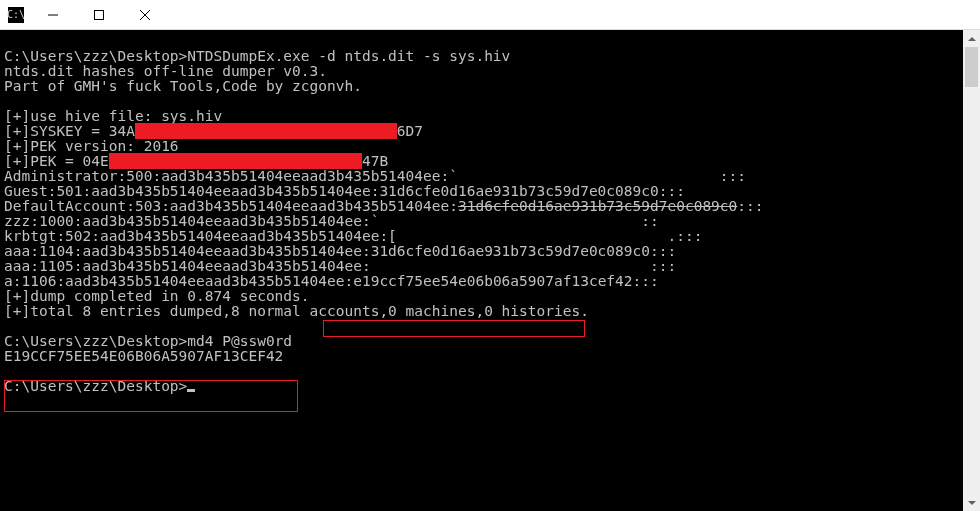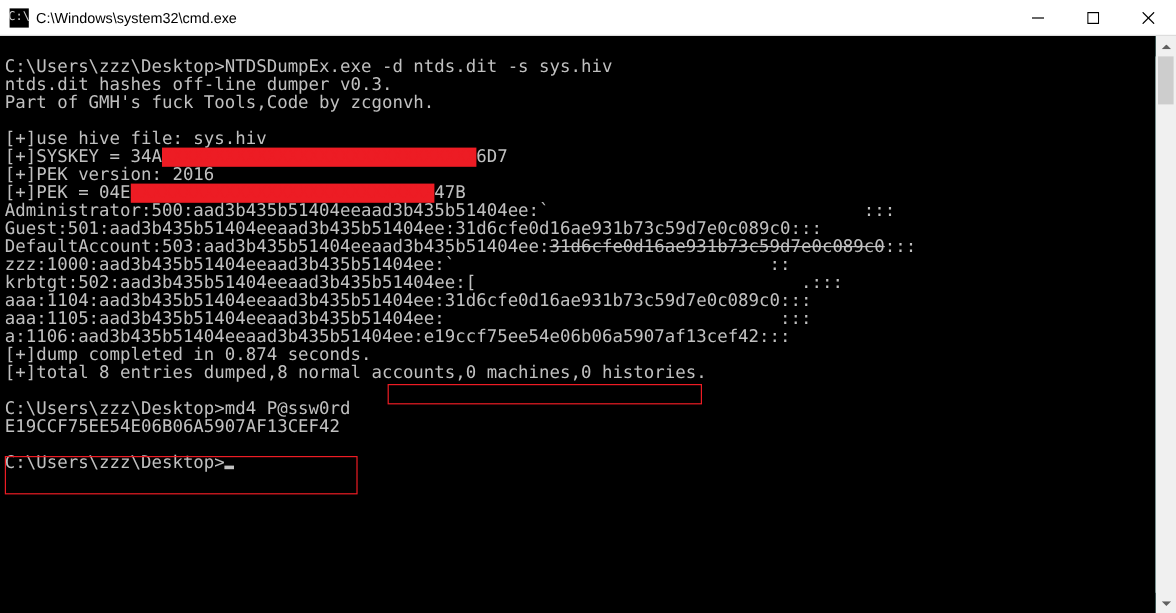--- a/index.html
+++ b/index.html
@@ -55,21 +55,21 @@
       cursor: default;
     }
     .titlebar-btn svg {
       stroke: #000;
       stroke-width: 1;
       fill: none;
     }
     .terminal-wrap {
       flex: 1;
       display: flex;
-      background: #14b8a6;
+      background: #4c1d95;
       position: relative;
     }
     .terminal {
       flex: 1;
       background: #000;
       color: #c0c0c0;
       font-family: "NSimSun", "SimSun", "Consolas", monospace;
       font-size: 14.5px;
       line-height: 15px;
       padding: 4px 4px;
@@ -126,21 +126,20 @@
       height: 3px;
       vertical-align: baseline;
       margin-bottom: -1px;
     }
   </style>
 </head>
 <body>
 
 <div class="titlebar">
   <div class="titlebar-icon">C:\</div>
-  <div class="titlebar-text">C:\Windows\system32\cmd.exe</div>
   <div class="titlebar-buttons">
     <div class="titlebar-btn">
       <svg width="10" height="10">
           <line x1="0" y1="5" x2="10" y2="5"></line>
         </svg>
     </div>
     <div class="titlebar-btn">
       <svg width="10" height="10">
           <rect x="0.5" y="0.5" width="9" height="9"></rect>
         </svg>

